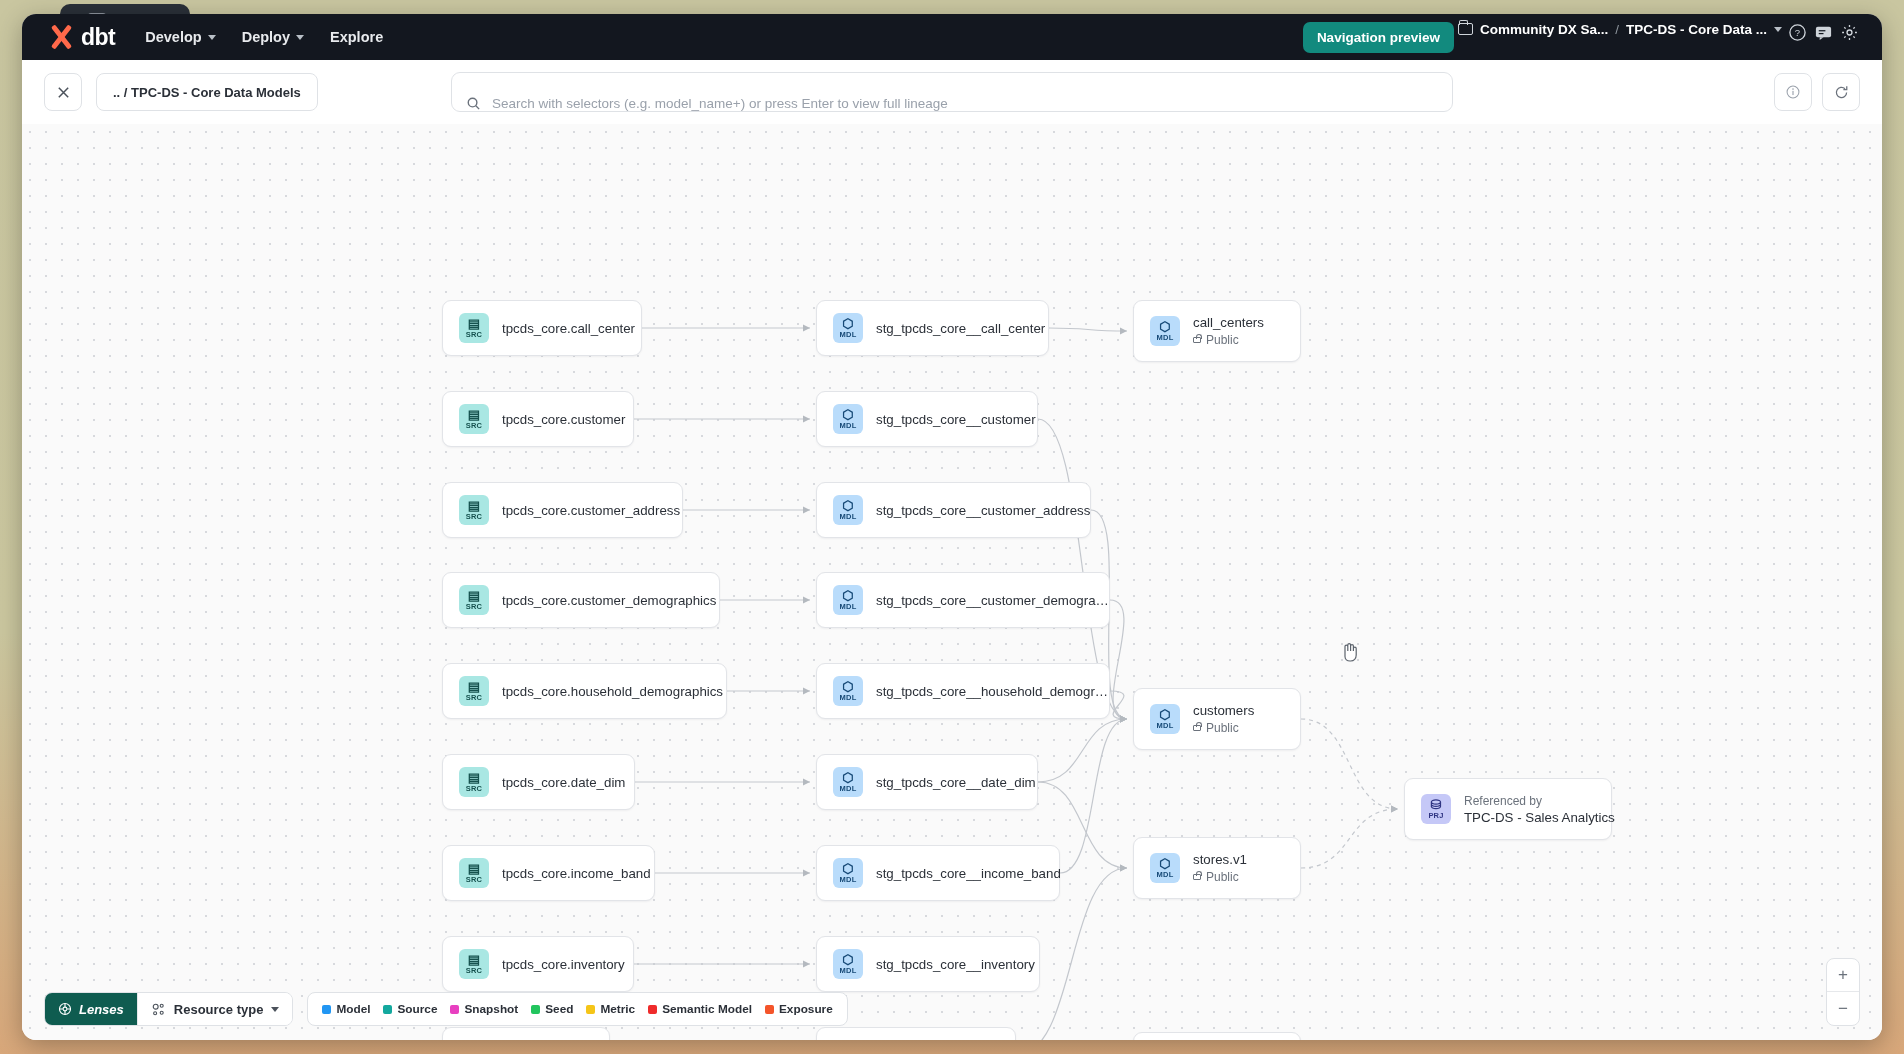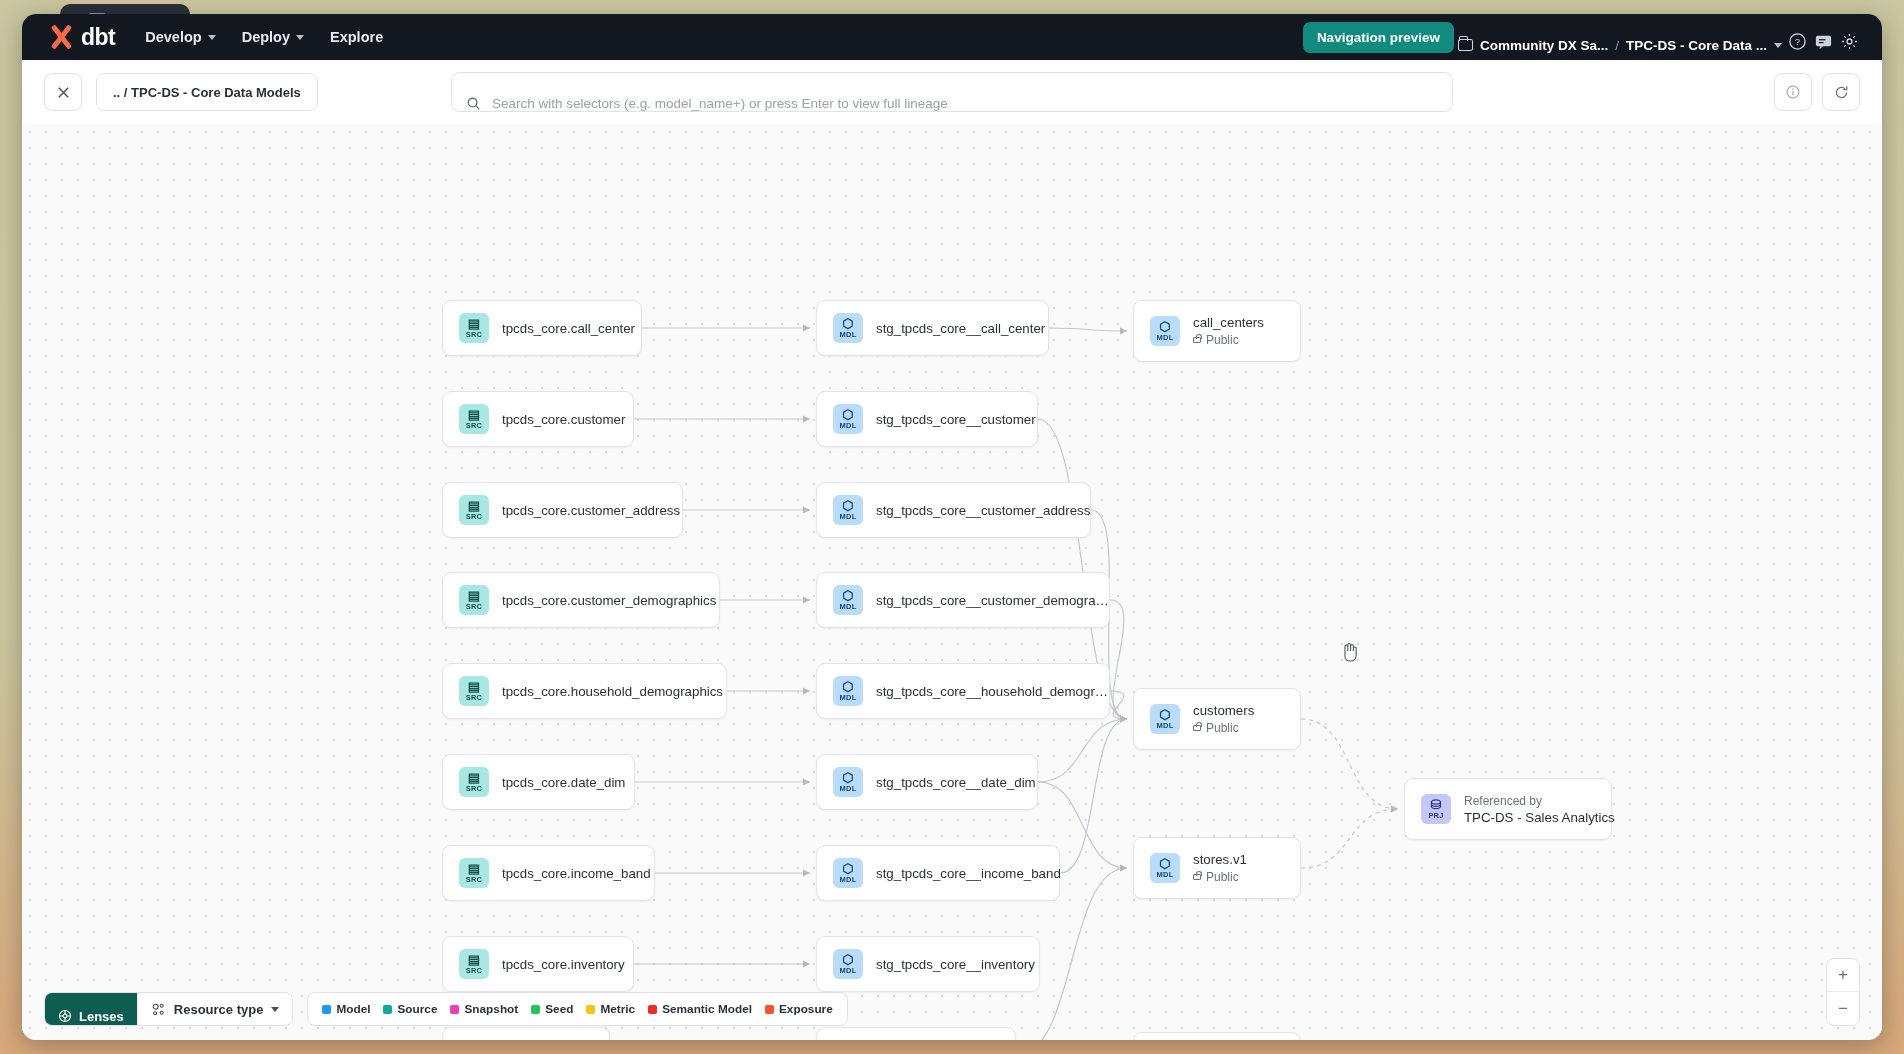--- a/index.html
+++ b/index.html
@@ -28,21 +28,21 @@
     padding:8px 16px; color:#fff; position:relative;
   }
   .logo { display:flex; align-items:center; gap:7px; margin-right:30px; padding-left:10px;}
   .logo .x { width:26px;height:26px;position:relative; }
   .logo .x i { position:absolute; left:11px; top:-1px; width:5px; height:28px; background:#ff694a; border-radius:2px; display:block;}
   .logo .x i:first-child { transform:rotate(38deg); }
   .logo .x i:last-child  { transform:rotate(-38deg); }
   .logo .txt { font-size:23px; font-weight:bold; letter-spacing:-.5px; }
   .navitem { font-size:14.5px; font-weight:bold; color:#e8eaed; margin-right:26px; display:flex; align-items:center; gap:6px; cursor:pointer;}
   .caret { width:0;height:0;border-left:4px solid transparent;border-right:4px solid transparent;border-top:5px solid #b9bfc7; display:inline-block; }
-  .nav-right { margin-left:auto; display:flex; align-items:flex-end; gap:4px; padding-right:6px;}
+  .nav-right { margin-left:auto; display:flex; align-items:flex-start; gap:4px; padding-right:6px;}
   .navpreview { background:#128a7e; color:#fff; font-size:13.5px; font-weight:bold; padding:8px 14px; border-radius:7px; cursor:pointer;}
   .crumb { display:flex; align-items:center; gap:7px; font-size:13.5px; font-weight:bold; color:#fff;}
   .crumb .sep { color:#8d949c; font-weight:normal;}
   .folder { width:15px;height:12px;border:1.6px solid #cfd4da;border-radius:2px;position:relative;display:inline-block;}
   .folder:before{content:"";position:absolute;left:0;top:-4px;width:7px;height:4px;border:1.6px solid #cfd4da;border-bottom:none;border-radius:2px 2px 0 0;}
   .icobtn { width:22px;height:22px;display:flex;align-items:center;justify-content:center;color:#cfd4da;cursor:pointer;}
 
   
   .toolbar { height:64px; background:#fff; display:flex; align-items:center; padding:0 22px; gap:14px; position:relative; z-index:5;}
   .sqbtn { width:38px;height:38px;border:1px solid #dfe2e6;border-radius:8px;background:#fff;display:flex;align-items:center;justify-content:center;cursor:pointer;}
@@ -80,21 +80,21 @@
   .badge.prj { background:#c5c8f7; color:#2f3482; }
   .nlabel { font-size:13.3px; color:#2b3038; white-space:nowrap; }
   .nsub { font-size:12px; color:#6b727c; display:flex; align-items:center; gap:5px; margin-top:3px;}
   .ntext { display:flex; flex-direction:column; justify-content:center; }
   .lock { width:8px;height:6px;border:1.3px solid #6b727c;border-radius:1px;position:relative;display:inline-block;}
   .lock:before{content:"";position:absolute;left:1.5px;top:-4px;width:4px;height:4px;border:1.3px solid #6b727c;border-bottom:none;border-radius:3px 3px 0 0;}
 
   
   .bottombar { position:absolute; left:22px; bottom:14px; display:flex; align-items:center; gap:14px; z-index:6;}
   .lensgrp { display:flex; height:34px; border:1px solid #dfe2e6; border-radius:8px; overflow:hidden; background:#fff;}
-  .lensbtn { background:#0f5c50; color:#fff; font-size:13px; font-weight:bold; display:flex; align-items:flex-start; gap:7px; padding:16px 13px; cursor:pointer;}
+  .lensbtn { background:#0f5c50; color:#fff; font-size:13px; font-weight:bold; display:flex; align-items:center; gap:7px; padding:16px 13px; cursor:pointer;font-style:italic;}
   .restype { background:#fff; color:#2b3038; font-size:13px; font-weight:bold; display:flex; align-items:center; gap:8px; padding:0 13px; cursor:pointer; border-left:1px solid #e6e8eb;}
   .legend { height:34px; background:#fff; border:1px solid #dfe2e6; border-radius:8px; display:flex; align-items:center; gap:13px; padding:0 14px;text-align:center;}
   .lg { display:flex; align-items:center; gap:5px; font-size:11.8px; color:#2b3038; font-weight:bold;}
   .sw { width:9px;height:9px;border-radius:2px; }
 
   .zoomctl { position:absolute; right:22px; bottom:14px; width:34px; background:#fff; border:1px solid #dfe2e6; border-radius:8px; z-index:6;}
   .zoomctl div { height:33px; display:flex; align-items:center; justify-content:center; font-size:17px; color:#6b727c; cursor:pointer;}
   .zoomctl div:first-child { border-bottom:1px solid #e6e8eb; }
   .cursor { position:absolute; left:1318px; top:516px; font-size:19px; color:#7c838d; pointer-events:none;}
 </style>

